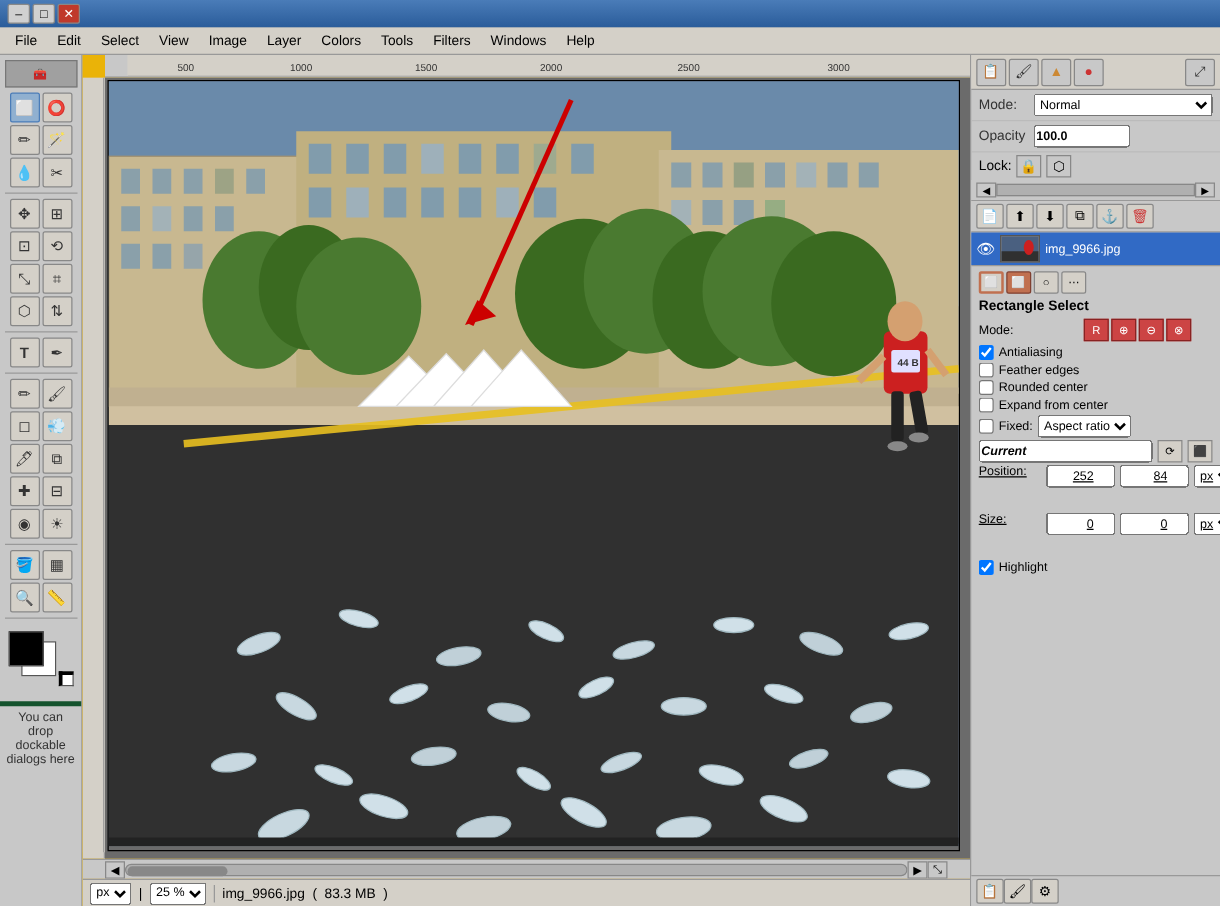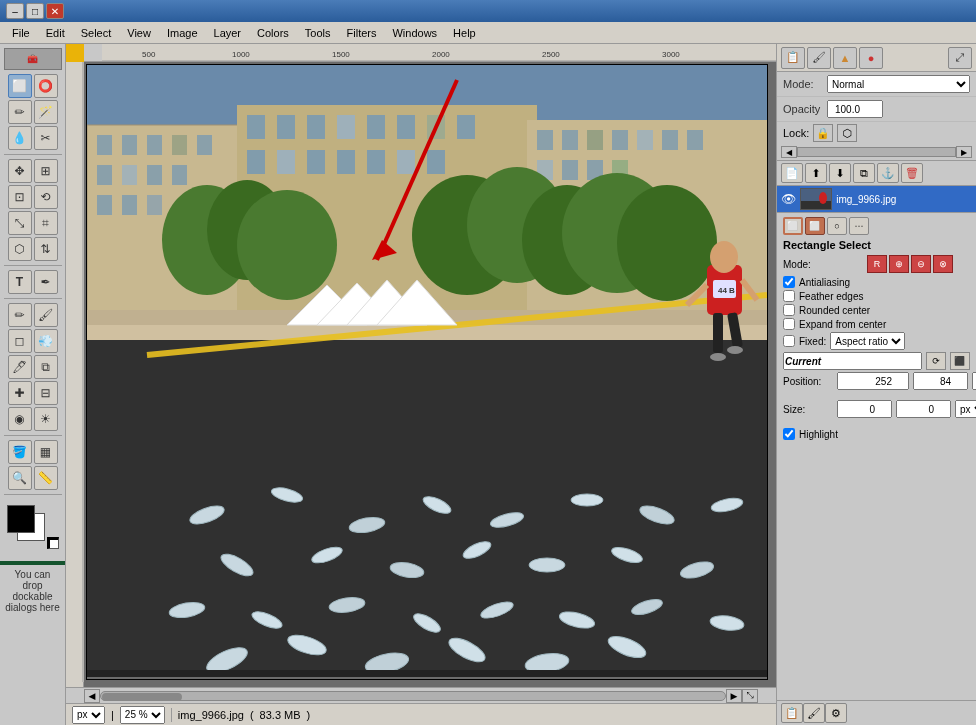--- a/index.html
+++ b/index.html
@@ -148,21 +148,21 @@
     .to-title { font-weight: bold; font-size: 11px; margin-bottom: 4px; }
     .to-row { display: flex; align-items: center; gap: 4px; margin-bottom: 3px; font-size: 10px; }
     .to-row label { min-width: 80px; }
     .to-mode-btns { display: flex; gap: 2px; }
     .to-mode-btn {
       width: 20px; height: 18px; background: #d4d0c8; border: 1px solid #888;
       display: flex; align-items: center; justify-content: center; font-size: 9px; cursor: pointer;
     }
     .to-checkbox-row { display: flex; align-items: center; gap: 4px; margin-bottom: 2px; font-size: 10px; }
     .to-checkbox-row input { width: 12px; height: 12px; }
-    .to-pair { display: flex; gap: 4px; align-items: center; margin-bottom: 10px; font-size: 10px; }
+    .to-pair { display: flex; gap: 4px; margin-bottom: 20px; font-size: 10px; text-decoration: underline; }
     .to-pair label { min-width: 50px; }
     .to-pair input[type=number] { width: 55px; font-size: 10px; height: 18px; text-align: right; }
     .to-pair select { font-size: 10px; height: 18px; }
     .fixed-row { display: flex; align-items: center; gap: 4px; margin-bottom: 2px; font-size: 10px; }
     .fixed-row input[type=checkbox] { width: 12px; height: 12px; }
     .fixed-row select { font-size: 10px; height: 18px; }
     .current-row { display: flex; align-items: center; gap: 4px; margin-bottom: 2px; font-size: 10px; }
     .current-row input[type=text] { flex: 1; font-size: 10px; height: 18px; font-style: italic; }
     .current-btn { width: 20px; height: 18px; background: #d4d0c8; border: 1px solid #888; font-size: 9px; cursor: pointer; }
 
@@ -480,21 +480,21 @@
 
     <div class="rp-row">
       <label>Mode:</label>
       <select>
         <option>Normal</option>
       </select>
     </div>
 
     <div class="rp-row">
       <label>Opacity</label>
-      <input type="number" value="100.0" style="width: 56px; font-size: 10px; height: 18px; text-align: center;">
+      <input type="number" value="100.0" style="width: 77px; font-size: 10px; height: 18px; text-align: left; font-weight: bold;">
     </div>
 
     <div class="rp-lock-row">
       <span>Lock:</span>
       <div style="width:20px;height:18px;background:#c8c8c8;border:1px solid #888;display:flex;align-items:center;justify-content:center;font-size:11px;cursor:pointer;">🔒</div>
       <div style="width:20px;height:18px;background:#c8c8c8;border:1px solid #888;display:flex;align-items:center;justify-content:center;font-size:11px;cursor:pointer;">⬡</div>
     </div>
 
     <div style="display:flex;align-items:center;padding:2px 4px;border-bottom:1px solid #999;background:#c8c8c8;">
       <div style="width:16px;height:12px;background:#c8c8c8;border:1px solid #888;font-size:8px;display:flex;align-items:center;justify-content:center;cursor:pointer;">◀</div>
@@ -578,21 +578,21 @@
       </div>
 
       <div class="current-row">
         <input type="text" value="Current" style="flex: 1 1 0%; font-size: 10px; height: 18px; font-style: italic; font-weight: bold;">
         <button class="current-btn">⟳</button>
         <button class="current-btn">⬛</button>
       </div>
 
       <div class="to-pair">
         <label>Position:</label>
-        <input type="number" value="252" style="width: 72px; font-size: 10px; height: 18px; text-align: right;">
+        <input type="number" value="252" style="width: 55px; font-size: 10px; height: 18px; text-align: right;">
         <input type="number" value="84" style="width: 55px; font-size: 10px; height: 18px; text-align: right;">
         <select style="font-size:10px;height:18px;width:36px;">
           <option>px</option>
         </select>
       </div>
 
       <div class="to-pair">
         <label>Size:</label>
         <input type="number" value="0" style="width: 55px; font-size: 10px; height: 18px; text-align: right;">
         <input type="number" value="0" style="width: 55px; font-size: 10px; height: 18px; text-align: right;">

